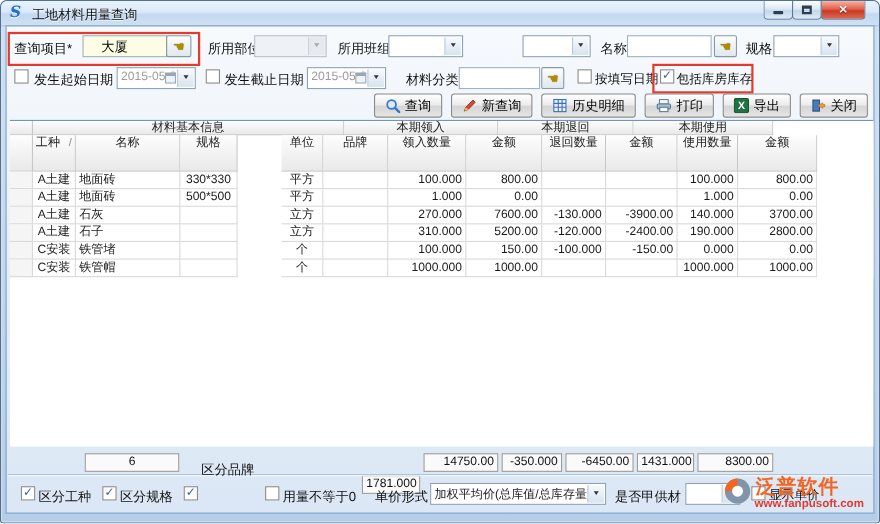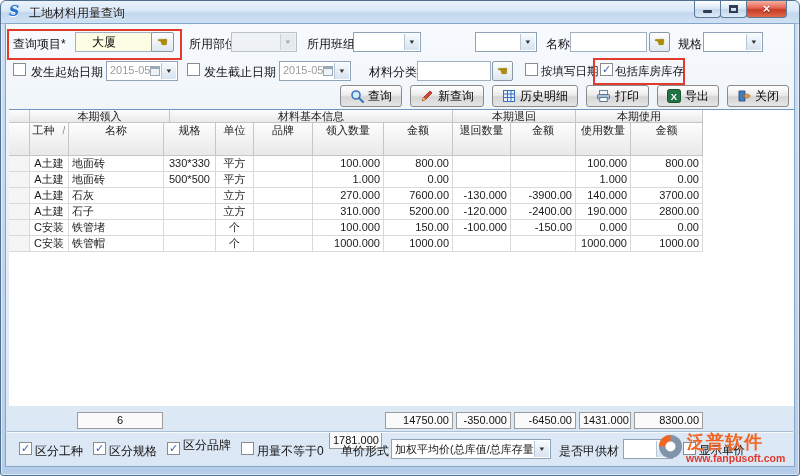--- a/index.html
+++ b/index.html
@@ -56,21 +56,21 @@
   .hgroup-row,.hcol-row,.drow{display:flex;}
   .hg,.hc{box-sizing:border-box;border-right:1px solid #c6c6c6;border-bottom:1px solid #c6c6c6;
           background:linear-gradient(#fdfdfd,#e9e9e9);font-size:11px;color:#222;text-align:center;overflow:hidden;white-space:nowrap;}
   .hg{height:13px;line-height:12px;}
   .hc{height:33px;line-height:14px;}
   .td{box-sizing:border-box;border-right:1px solid #d9d9d9;border-bottom:1px solid #d9d9d9;
       font-size:11px;color:#1a1a1a;height:16px;line-height:15px;overflow:hidden;white-space:nowrap;}
   .drow{height:16px;}
   .sel{background:#f5f5f5;}
   .ct{text-align:center;} .lt{text-align:left;padding-left:3px;} .rt{text-align:right;padding-right:3px;}
-  .w-sel{width:21px;} .w0{width:39px;} .w1{width:95px;} .w2{width:52px;} .w3{width:38px;} .w4{width:59px;}
+  .w-sel{width:21px;} .w0{width:39px;} .w1{width:95px;} .w2{width:52px;} .w3{width:38px;margin-left:40px;} .w4{width:59px;}
   .w5{width:71px;} .w6{width:69px;} .w7{width:58px;} .w8{width:65px;} .w9{width:55px;} .w10{width:72px;}
   .wg0{width:283px;} .wg1{width:140px;} .wg2{width:123px;} .wg3{width:127px;}
   .hfill,.td-fill{flex:1;background:#fff;}
   .sort{font-style:normal;color:#8a8a8a;margin-left:8px;font-size:10px;}
   
   .sumbox{position:absolute;height:17px;border:1px solid #9b9b9b;background:#fafafa;font-size:11px;line-height:15px;
           box-sizing:border-box;padding:0 3px;color:#111;white-space:nowrap;overflow:hidden;}
   
   .foot-sep{position:absolute;left:6px;right:6px;top:430px;height:0;border-top:1px solid #aabfd4;border-bottom:1px solid #f6fafd;}
   .brand{position:absolute;left:656px;top:429px;width:138px;height:38px;}
@@ -235,22 +235,22 @@
             <path d="M6.5 7 L11 4.5 V6 H13 V8 H11 V9.5 Z" fill="#f29a2e" stroke="#b96a10" stroke-width="0.5"></path>
           </svg>
         </span>
       <span>关闭</span>
     </button>
   </div>
 
   <div class="table-area">
     <div class="hgroup-row">
       <span class="hg w-sel"></span>
+      <span class="hg wg0">材料基本信息</span>
       <span class="hg wg1">本期领入</span>
-      <span class="hg wg0">材料基本信息</span>
       <span class="hg wg2">本期退回</span>
       <span class="hg wg3">本期使用</span>
       <span class="hfill"></span>
     </div>
     <div class="hcol-row">
       <span class="hc w-sel"></span>
       <span class="hc w0"><span>工种</span><i class="sort">/</i></span>
       <span class="hc w1">名称</span>
       <span class="hc w2">规格</span>
       <span class="hc w3">单位</span>
@@ -366,21 +366,21 @@
 
   <div class="foot-sep"></div>
 
   <span class="cb" style="left:18px;top:441px;">✓</span>
   <span class="lbl" style="left:34px;top:442px;">区分工种</span>
 
   <span class="cb" style="left:92px;top:441px;">✓</span>
   <span class="lbl" style="left:108px;top:442px;">区分规格</span>
 
   <span class="cb" style="left:166px;top:441px;">✓</span>
-  <span class="lbl" style="left:182px;top:436px;">区分品牌</span>
+  <span class="lbl" style="left:182px;top:418px;">区分品牌</span>
 
   <span class="cb" style="left:240px;top:441px;"></span>
   <span class="lbl" style="left:256px;top:442px;">用量不等于0</span>
 
   <span class="lbl" style="left:340px;top:442px;">单价形式</span>
   <div class="combo" style="left:390px;top:438px;width:160px;">
     <span class="val">加权平均价(总库值/总库存量)</span>
     <span class="arrow-btn">
         <i>▼</i>
       </span>

